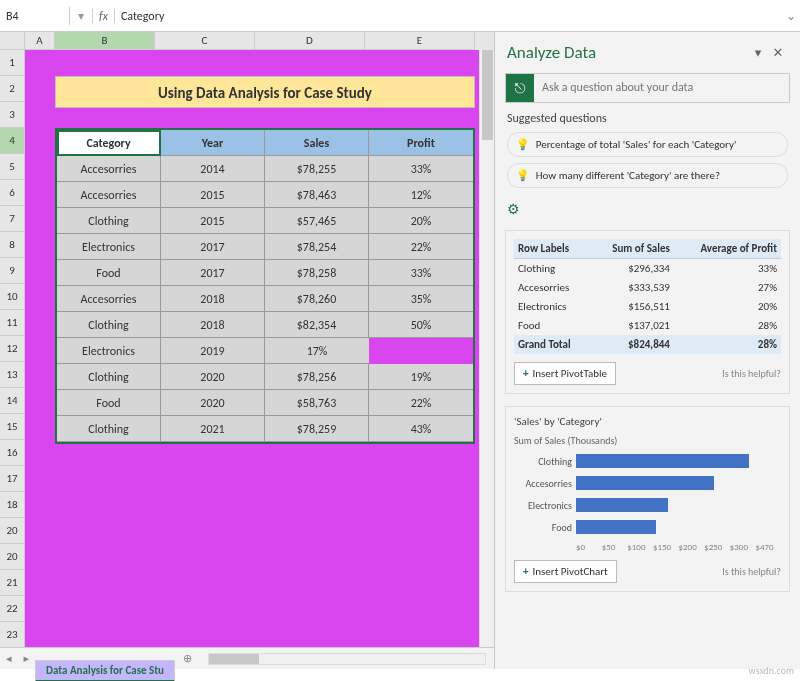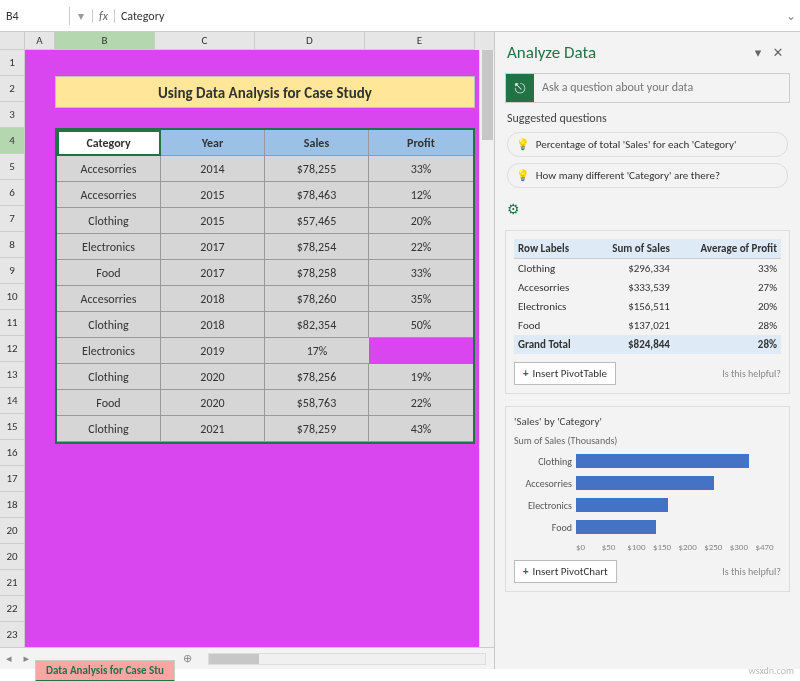--- a/index.html
+++ b/index.html
@@ -36,21 +36,21 @@
 .data-table { position:absolute; left:30px; top:78px; border:2px solid #217346; }
 .dt-row { display:flex; }
 .dt-cell { width:104px; height:26px; line-height:26px; text-align:center; border-right:1px solid #999; border-bottom:1px solid #999; background:#d6d6d6; font-size:12px;}
 .dt-cell:last-child{border-right:none;}
 .dt-head { background:#9bc2e6; font-weight:bold; }
 .dt-active { outline:2px solid #217346; outline-offset:-2px; background:#fff; }
 
 
 .sheet-tabs { height:22px; display:flex; align-items:center; border-top:1px solid #ccc; background:#f3f3f3; font-size:11px;}
 .st-nav{padding:0 6px;color:#888;}
-.st-tab{padding:3px 10px;background:#fca5a5;border:1px solid #ccc;border-bottom:2px solid #217346;color:#217346;font-weight:bold;margin-top:24px;}
+.st-tab{padding:3px 10px;background:#c4b5fd;border:1px solid #ccc;border-bottom:2px solid #217346;color:#217346;font-weight:bold;margin-top:24px;}
 .st-add{padding:0 8px;color:#888;}
 .hscroll{flex:1;margin:0 8px;}
 .hscroll-track{height:12px;background:#f0f0f0;border:1px solid #ddd;position:relative;}
 .hscroll-thumb{position:absolute;left:0;top:0;height:100%;width:50px;background:#c7c7c7;}
 
 
 .vscroll{width:15px;background:#f0f0f0;border-left:1px solid #ddd;position:relative;}
 .vscroll-thumb{position:absolute;top:0;left:2px;width:11px;height:90px;background:#c7c7c7;}
 
 

